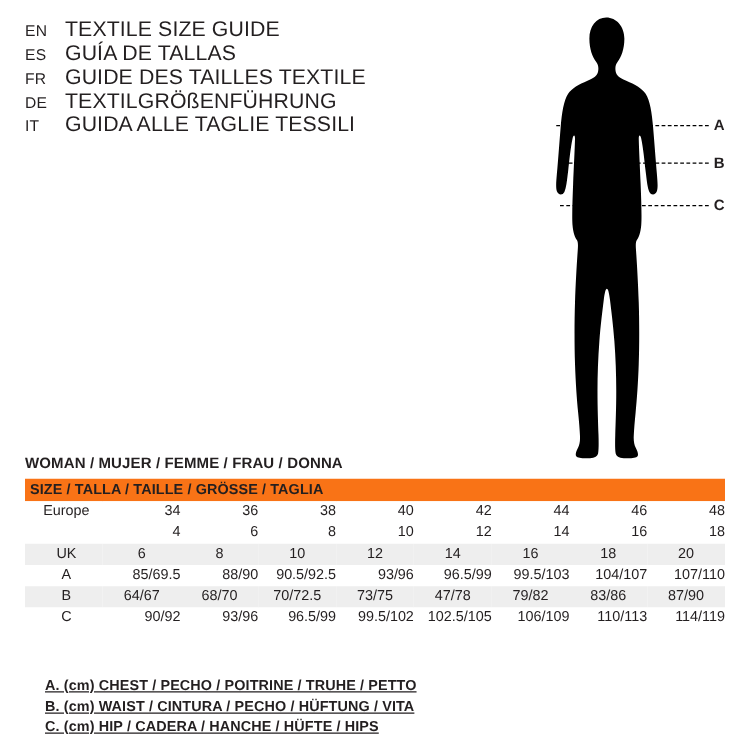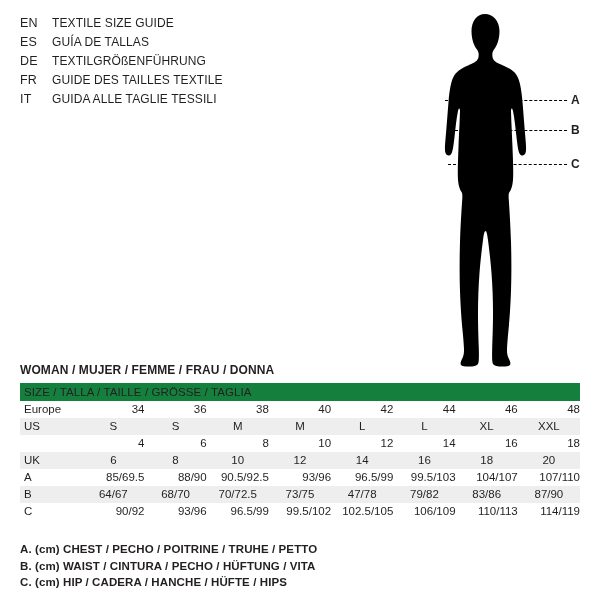--- a/index.html
+++ b/index.html
@@ -34,21 +34,21 @@
     height: 19px;
     line-height: 19px;
   }
   .lang-code {
     width: 32px;
     flex: 0 0 32px;
     font-size: 12.5px;
     letter-spacing: 0.2px;
   }
   .lang-title {
-    font-size: 12px;
+    font-size: 17px;
     letter-spacing: 0.1px;
   }
 
   
   .figure-wrap {
     position: absolute;
     left: 415px;
     top: 8px;
     width: 180px;
     height: 365px;
@@ -90,47 +90,48 @@
   }
   .table td, .table th {
     padding: 0;
     height: 17px;
     line-height: 17px;
     text-align: center;
     font-weight: 400;
     vertical-align: middle;
   }
   .table .lbl {
-    text-align: left;
+    text-align: center;
     padding-left: 4px;
     width: 88px;
   }
   .row-head td {
-    background: #15803d;
-    font-weight: 400;
+    background: #f97316;
+    font-weight: 700;
     text-align: left;
     padding-left: 4px;
     height: 18px;
     line-height: 18px;
     letter-spacing: 0.1px;
   }
   .row-shade td {
     background: #eeeeee;
   }
   .row-plain td {
     background: #ffffff;
     text-align: right;
   }
 
   
   .legend {
     position: absolute;
-    left: 20px;
+    left: 36px;
     top: 541px;
     width: 400px;
+    text-decoration: underline;
   }
   .legend-row {
     font-size: 11.5px;
     font-weight: 700;
     line-height: 16.5px;
     letter-spacing: 0.1px;
   }
 </style>
 </head>
 <body>
@@ -140,26 +141,26 @@
   <div class="lang-block">
     <div class="lang-row">
       <span class="lang-code">EN</span>
       <span class="lang-title">TEXTILE SIZE GUIDE</span>
     </div>
     <div class="lang-row">
       <span class="lang-code">ES</span>
       <span class="lang-title">GUÍA DE TALLAS</span>
     </div>
     <div class="lang-row">
+      <span class="lang-code">FR</span>
+      <span class="lang-title">GUIDE DES TAILLES TEXTILE</span>
+    </div>
+    <div class="lang-row">
       <span class="lang-code">DE</span>
       <span class="lang-title">TEXTILGRÖßENFÜHRUNG</span>
-    </div>
-    <div class="lang-row">
-      <span class="lang-code">FR</span>
-      <span class="lang-title">GUIDE DES TAILLES TEXTILE</span>
     </div>
     <div class="lang-row">
       <span class="lang-code">IT</span>
       <span class="lang-title">GUIDA ALLE TAGLIE TESSILI</span>
     </div>
   </div>
 
   <div class="figure-wrap">
     <svg width="180" height="365" viewBox="0 0 180 365" xmlns="http://www.w3.org/2000/svg">
       <path fill="#000000" d="
@@ -248,31 +249,20 @@
         <td>34</td>
         <td>36</td>
         <td>38</td>
         <td>40</td>
         <td>42</td>
         <td>44</td>
         <td>46</td>
         <td>48</td>
       </tr>
 
-      <tr class="row-shade">
-        <td class="lbl">US</td>
-        <td>S</td>
-        <td>S</td>
-        <td>M</td>
-        <td>M</td>
-        <td>L</td>
-        <td>L</td>
-        <td>XL</td>
-        <td>XXL</td>
-      </tr>
 
       <tr class="row-plain">
         <td class="lbl"></td>
         <td>4</td>
         <td>6</td>
         <td>8</td>
         <td>10</td>
         <td>12</td>
         <td>14</td>
         <td>16</td>

